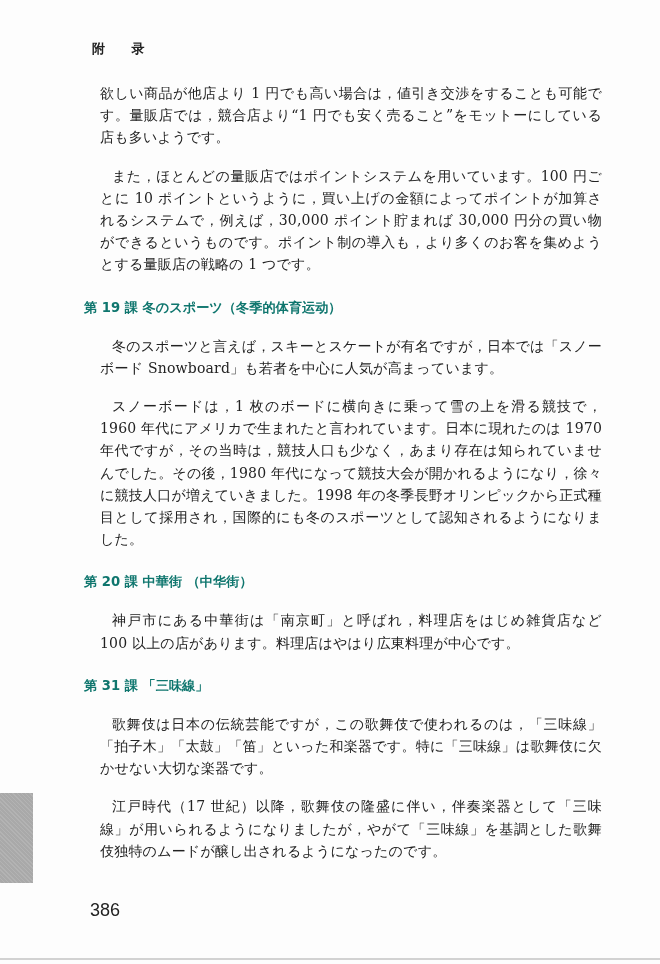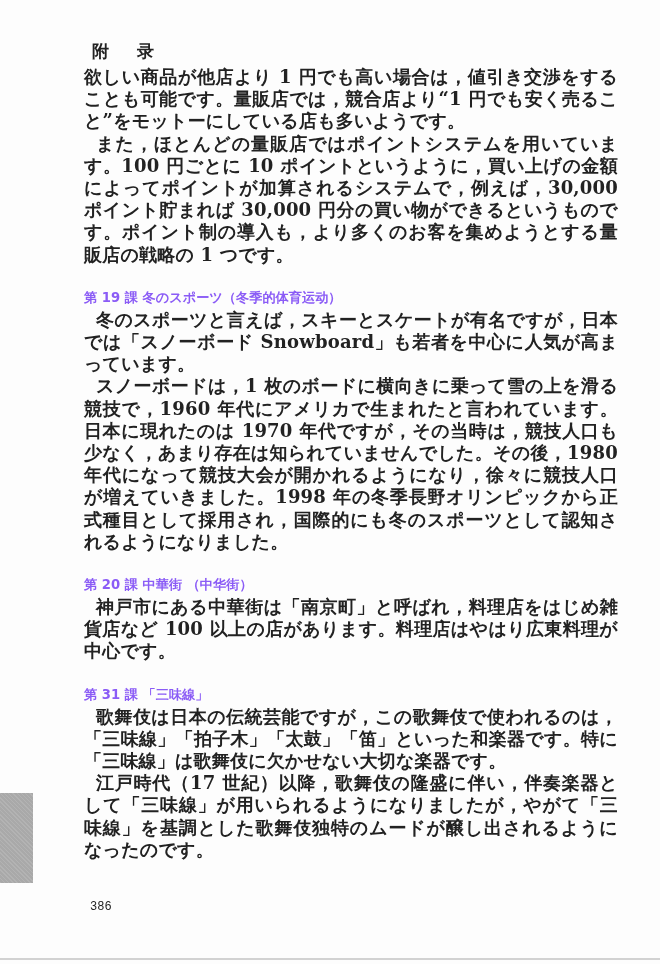--- a/index.html
+++ b/index.html
@@ -2,42 +2,42 @@
 <html><head>
 <meta charset="utf-8">
 <style>
   html, body { margin: 0; padding: 0; }
   body {
     width: 660px; height: 964px; background: #fdfdfd; position: relative;
     overflow: hidden; font-family: "DejaVu Serif", "Liberation Serif", serif; color: #222;
   }
   .page { position: absolute; left: 0; top: 0; width: 660px; height: 964px; }
   .running-head {
-    position: absolute; left: 92px; top: 40px; font-size: 17px; font-weight: bold;
+    position: absolute; left: 92px; top: 40px; font-size: 13px; font-weight: bold;
     letter-spacing: 11px; font-family: "DejaVu Sans", sans-serif; color: #222;
   }
   .content { position: absolute; left: 84px; top: 66px; width: 534px; }
   .para {
-    font-size: 18px; line-height: 22.2px; margin: 0; text-align: justify;
-    text-indent: 12px; letter-spacing: 0.2px; font-weight: bold;
+    font-size: 14px; line-height: 22.2px; margin: 16px; text-align: justify;
+    text-indent: 12px; letter-spacing: 0.2px;
   }
   .para.noindent { text-indent: 0; }
   .lesson { margin-top: 21px; }
   .lesson-title {
     font-family: "DejaVu Sans", "Liberation Sans", sans-serif; font-weight: bold;
-    font-size: 13.2px; line-height: 22px; margin: 0; color: #8b5cf6;
+    font-size: 13.2px; line-height: 22px; margin: 0; color: #0f766e;
   }
   .gray-tab {
     position: absolute; left: 0; top: 793px; width: 33px; height: 90px;
     background: #a9a9a9;
     background-image: repeating-linear-gradient(45deg, rgba(255,255,255,0.12) 0 1px, transparent 1px 3px);
   }
   .page-number {
-    position: absolute; left: 90px; top: 900px; font-size: 12px;
-    font-family: Liberation Mono, monospace; color: #222;
+    position: absolute; left: 90px; top: 900px; font-size: 18px;
+    font-family: Liberation Sans, sans-serif; color: #222;
   }
   .bottom-edge {
     position: absolute; left: 0; top: 958px; width: 660px; height: 2px; background: #d2d2d2;
   }
 </style>
 </head>
 <body>
 
 <div class="page">
   <div class="running-head">附 录</div>

